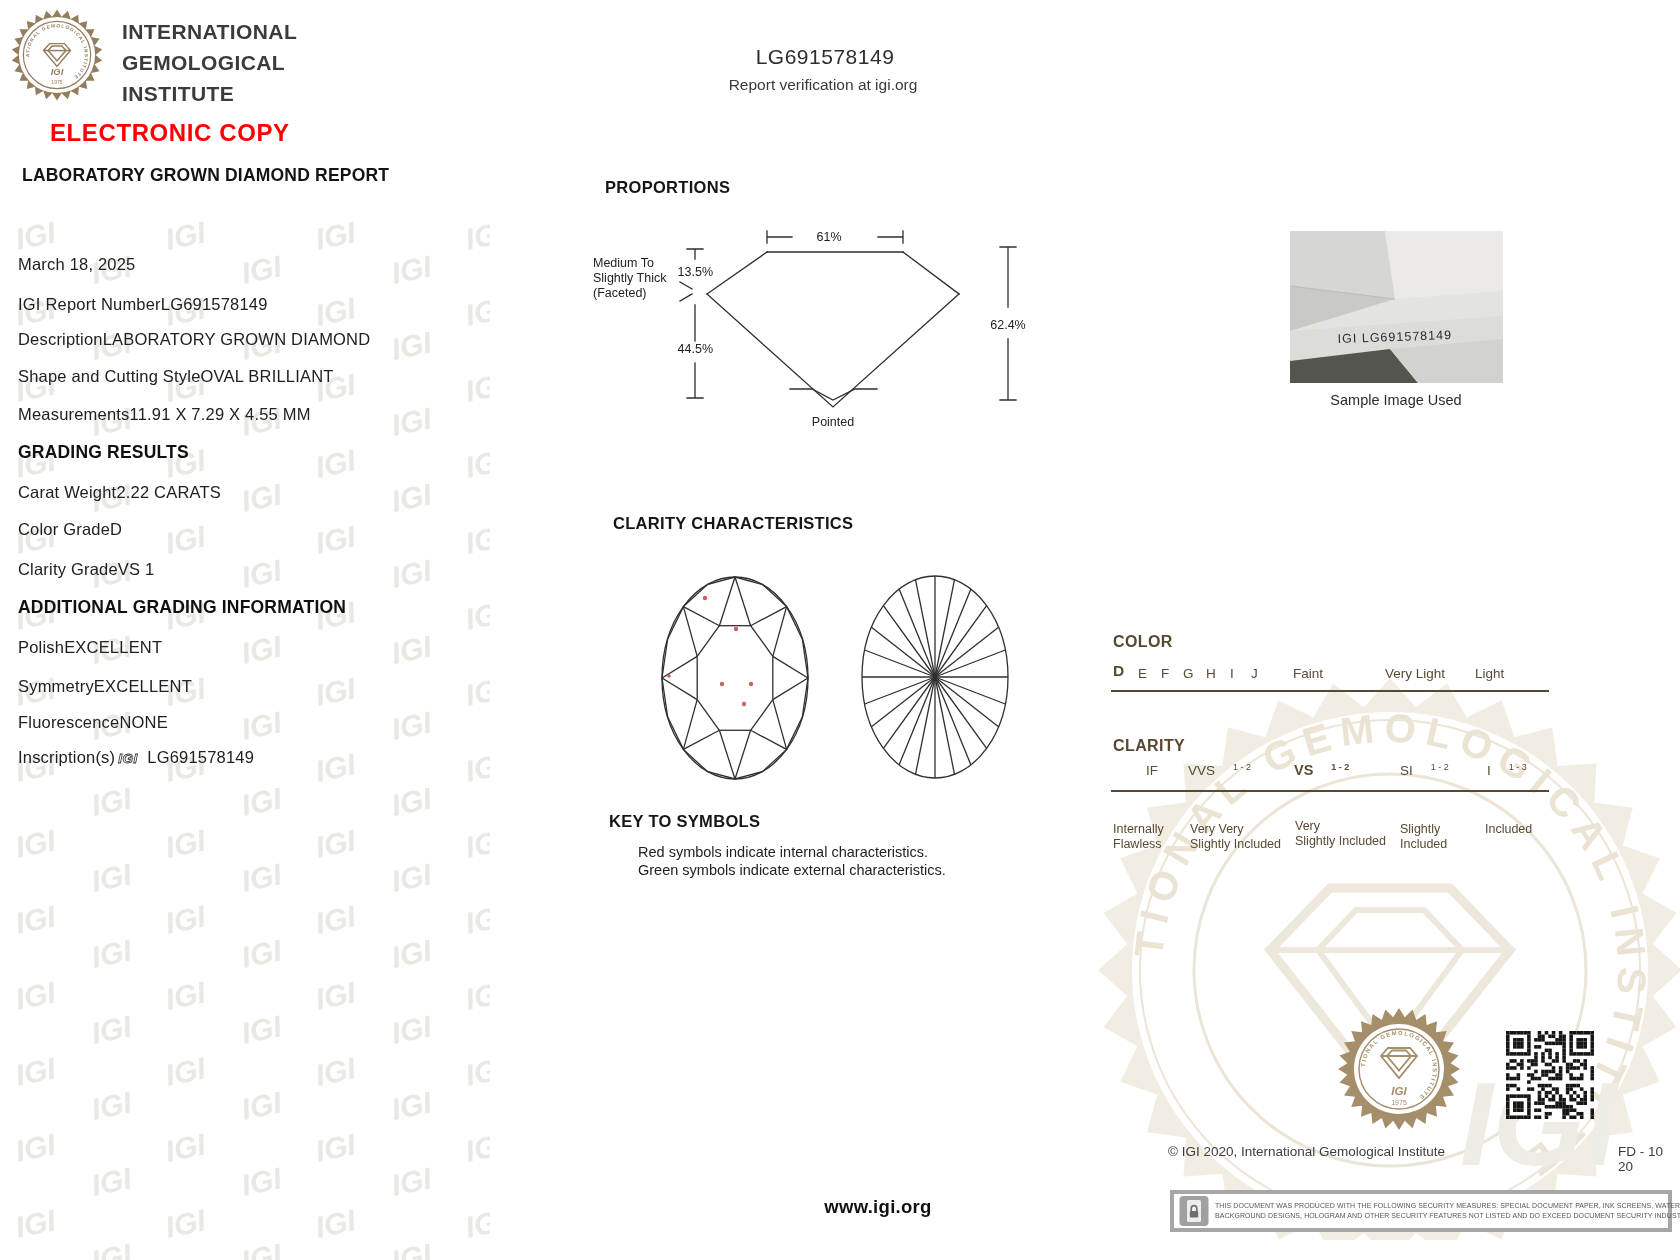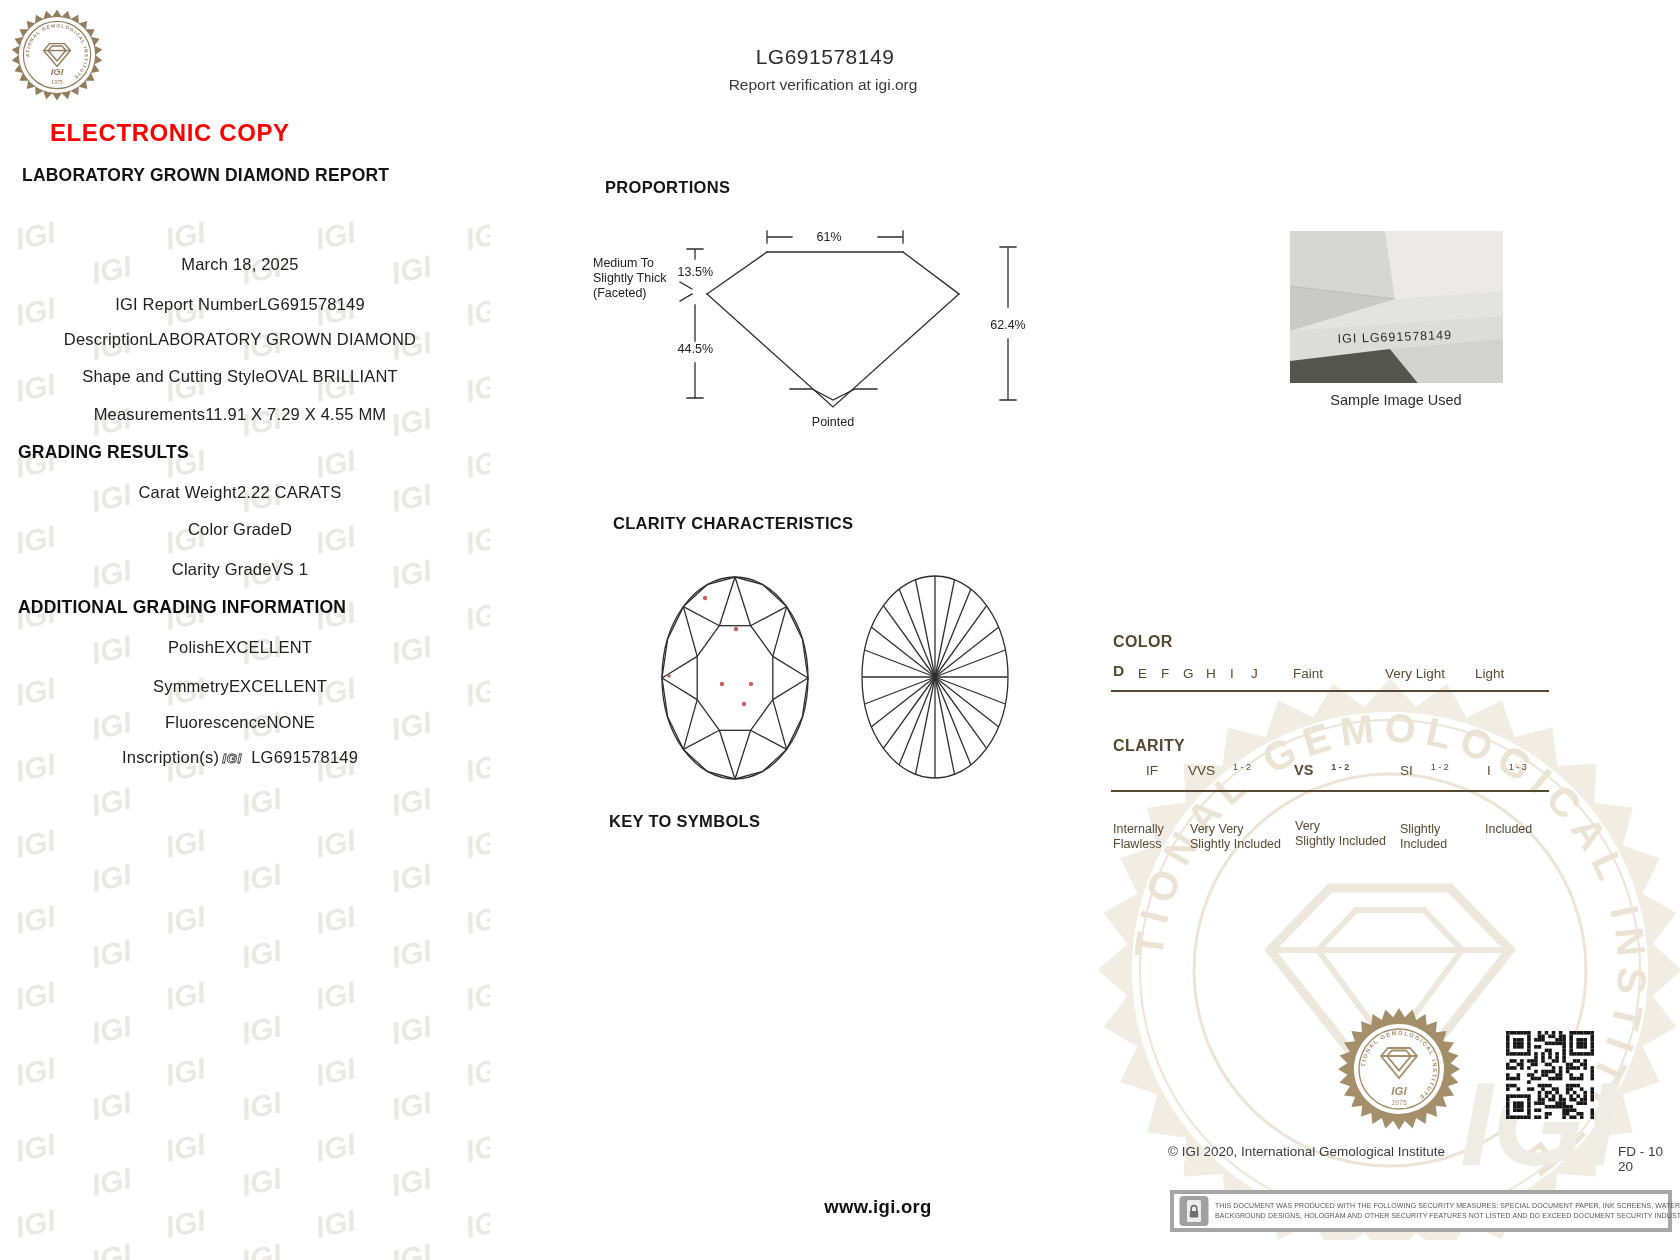--- a/index.html
+++ b/index.html
@@ -8,21 +8,21 @@
   .abs{position:absolute;}
   svg{font-family:"Liberation Sans",sans-serif;}
   
   .org-line{font-size:21px;font-weight:700;color:#3b3b3b;letter-spacing:.4px;line-height:31px;}
   .electronic{font-size:24px;font-weight:700;color:#fe0000;letter-spacing:.6px;}
   .report-title{font-size:17.5px;font-weight:700;color:#141414;letter-spacing:.2px;}
   .top-num{font-size:21px;color:#2e2e2e;letter-spacing:.5px;transform:translateX(-50%);}
   .top-verif{font-size:15.5px;color:#3a3a3a;transform:translateX(-50%);}
   
   .left-panel{left:10px;top:212px;width:480px;height:1048px;}
-  .row{position:absolute;left:8px;right:28px;display:flex;justify-content:center;
+  .row{position:absolute;left:8px;right:28px;display:flex;justify-content:flex-start;
        font-size:16.5px;letter-spacing:.2px;color:#212121;white-space:nowrap;}
   .sec-head{position:absolute;left:8px;font-size:17.5px;font-weight:700;color:#101010;letter-spacing:.2px;}
   .comments div{font-size:16.2px;line-height:20.5px;white-space:nowrap;color:#212121;}
   
   .h-black{font-size:16.5px;font-weight:700;color:#161616;letter-spacing:.3px;}
   .keys-line{font-size:14.5px;line-height:17.5px;color:#222;}
   
   .h-brown{font-size:16px;font-weight:700;color:#564933;letter-spacing:.4px;}
   .cg{position:absolute;top:666px;font-size:13.5px;color:#584a33;}
   .cg.sel{top:662px;font-size:15.5px;font-weight:700;}
@@ -63,20 +63,25 @@
       <path d="M34,43 L40,36 H55 L61,43 L47.5,59 Z"></path>
       <path d="M34,43 H61"></path>
       <path d="M38.5,43 L42.5,38.5 H52.5 L56.5,43 L47.5,53.5 Z"></path>
     </g>
     <rect x="40" y="60.5" width="15" height="8.5" fill="#ffffff"></rect>
     <text x="47.5" y="67.5" font-size="9.5" font-weight="700" font-style="italic" text-anchor="middle" fill="#947d5d">IGI</text>
     <rect x="41" y="70.5" width="13" height="7" fill="#ffffff"></rect>
     <text x="47.5" y="76.5" font-size="5.2" text-anchor="middle" fill="#947d5d">1975</text>
   </svg>
 
+  <div class="abs" style="left:122px;top:16px">
+    <div class="org-line">INTERNATIONAL</div>
+    <div class="org-line">GEMOLOGICAL</div>
+    <div class="org-line">INSTITUTE</div>
+  </div>
 
   <div class="abs electronic" style="left:50px;top:119px">ELECTRONIC COPY</div>
 
   <div class="abs report-title" style="left:22px;top:165px">LABORATORY GROWN DIAMOND REPORT</div>
 
   <div class="abs top-num" style="left:825px;top:45px">LG691578149</div>
   <div class="abs top-verif" style="left:823px;top:76px">Report verification at igi.org</div>
 
   <div class="abs left-panel">
     <svg class="abs" style="left:0;top:0" width="480" height="1048">
@@ -266,20 +271,24 @@
       <circle cx="65" cy="38" r="2.2"></circle>
       <circle cx="96" cy="69" r="2.2"></circle>
       <circle cx="82" cy="124" r="2.2"></circle>
       <circle cx="111" cy="124" r="2.2"></circle>
       <circle cx="104" cy="144" r="2.2"></circle>
       <circle cx="29" cy="116" r="1.8"></circle>
     </g>
   </svg>
 
   <div class="abs h-black" style="left:609px;top:812px">KEY TO SYMBOLS</div>
+  <div class="abs" style="left:638px;top:844px">
+    <div class="keys-line">Red symbols indicate internal characteristics.</div>
+    <div class="keys-line">Green symbols indicate external characteristics.</div>
+  </div>
 
   <svg id="big-wm" class="abs" style="left:1060px;top:620px" width="620" height="620">
     <defs>
         <path id="wc" d="M102,350 a228,228 0 1,1 456,0 a228,228 0 1,1 -456,0"></path>
       </defs>
     <g id="wm-burst">
         <polygon points="330.0,58.0 355.9,87.3 387.0,63.6 406.6,97.4 441.7,80.2 454.4,117.2 492.2,107.2 497.5,145.9 536.5,143.5 534.1,182.5 572.8,187.8 562.8,225.6 599.8,238.3 582.6,273.4 616.4,293.0 592.7,324.1 622.0,350.0 592.7,375.9 616.4,407.0 582.6,426.6 599.8,461.7 562.8,474.4 572.8,512.2 534.1,517.5 536.5,556.5 497.5,554.1 492.2,592.8 454.4,582.8 441.7,619.8 406.6,602.6 387.0,636.4 355.9,612.7 330.0,642.0 304.1,612.7 273.0,636.4 253.4,602.6 218.3,619.8 205.6,582.8 167.8,592.8 162.5,554.1 123.5,556.5 125.9,517.5 87.2,512.2 97.2,474.4 60.2,461.7 77.4,426.6 43.6,407.0 67.3,375.9 38.0,350.0 67.3,324.1 43.6,293.0 77.4,273.4 60.2,238.3 97.2,225.6 87.2,187.8 125.9,182.5 123.5,143.5 162.5,145.9 167.8,107.2 205.6,117.2 218.3,80.2 253.4,97.4 273.0,63.6 304.1,87.3" fill="#f2ede3"></polygon>
       </g>
     <circle cx="330" cy="350" r="258" fill="#ffffff"></circle>
     <circle cx="330" cy="350" r="250" fill="none" stroke="#ece5d7" stroke-width="2"></circle>

